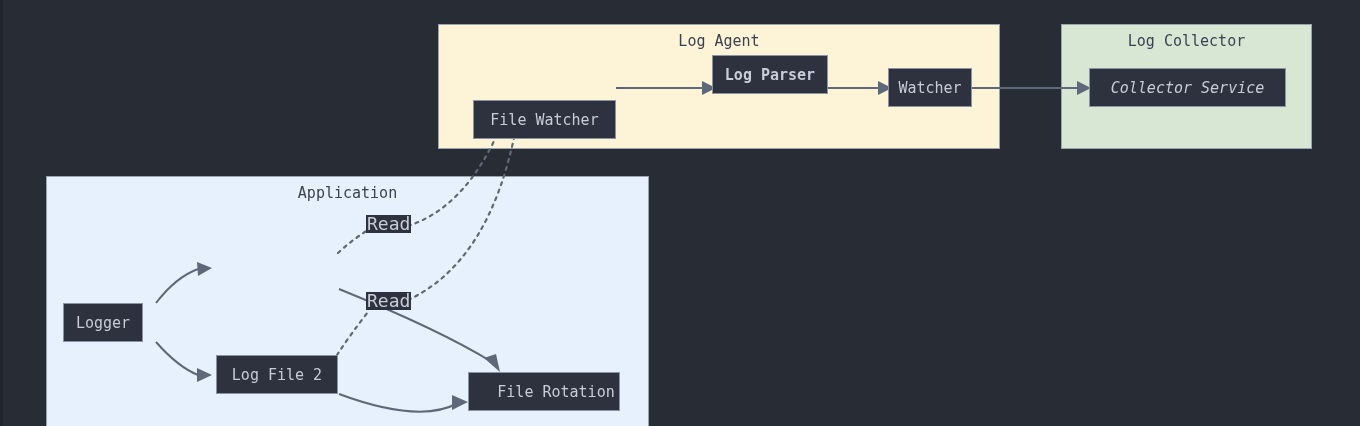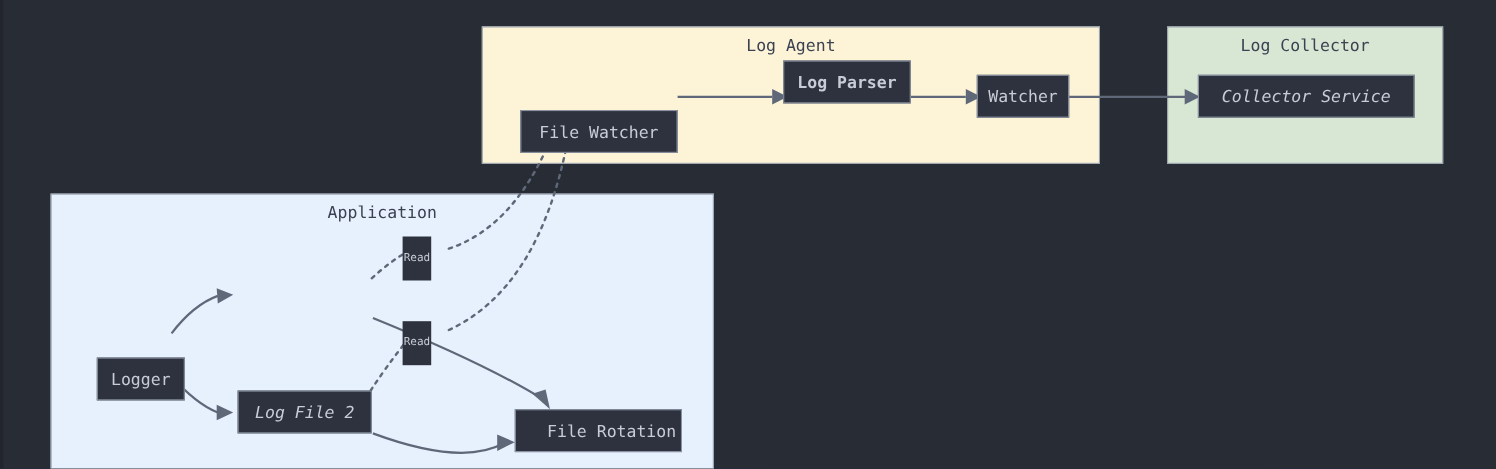--- a/index.html
+++ b/index.html
@@ -71,33 +71,33 @@
     display: flex;
     align-items: center;
     justify-content: center;
     white-space: nowrap;
     letter-spacing: 0px;
   }
   #node-file-watcher   { left: 473px; top: 68px;  width: 143px; height: 39px; margin-top: 32px; }
   #node-log-parser     { left: 712px; top: 55px;  width: 116px; height: 39px; font-weight: bold; }
   #node-buffer         { left: 888px; top: 68px;  width: 84px;  height: 39px; }
   #node-collector-svc  { left: 1089px; top: 68px; width: 197px; height: 39px; font-style: italic; }
-  #node-logger         { left: 88px;  top: 303px; width: 80px;  height: 39px; margin-top: 22px; }
+  #node-logger         { left: 63px;  top: 303px; width: 80px;  height: 39px; }
   #node-log-file-1     { left: 216px; top: 249px; width: 122px; height: 39px; }
-  #node-log-file-2     { left: 216px; top: 355px; width: 122px; height: 39px; font-style: italic; }
+  #node-log-file-2     { left: 216px; top: 355px; width: 122px; height: 39px; }
   #node-file-rotation  { left: 468px; top: 372px; width: 152px; height: 39px; padding-left: 24px; }
 
   
   .edge-label {
     position: absolute;
     background: #2d323e;
     color: #c8ccd6;
-    font-size: 10px;
+    font-size: 18px;
     line-height: 18px;
-    padding: 11px 1px;
+    padding: 0 1px;
     white-space: nowrap;
   }
   #label-read-1 { left: 366px; top: 215px; }
   #label-read-2 { left: 366px; top: 292px; }
 
   svg#edges {
     position: absolute;
     left: 0; top: 0;
     width: 1360px;
     height: 426px;

